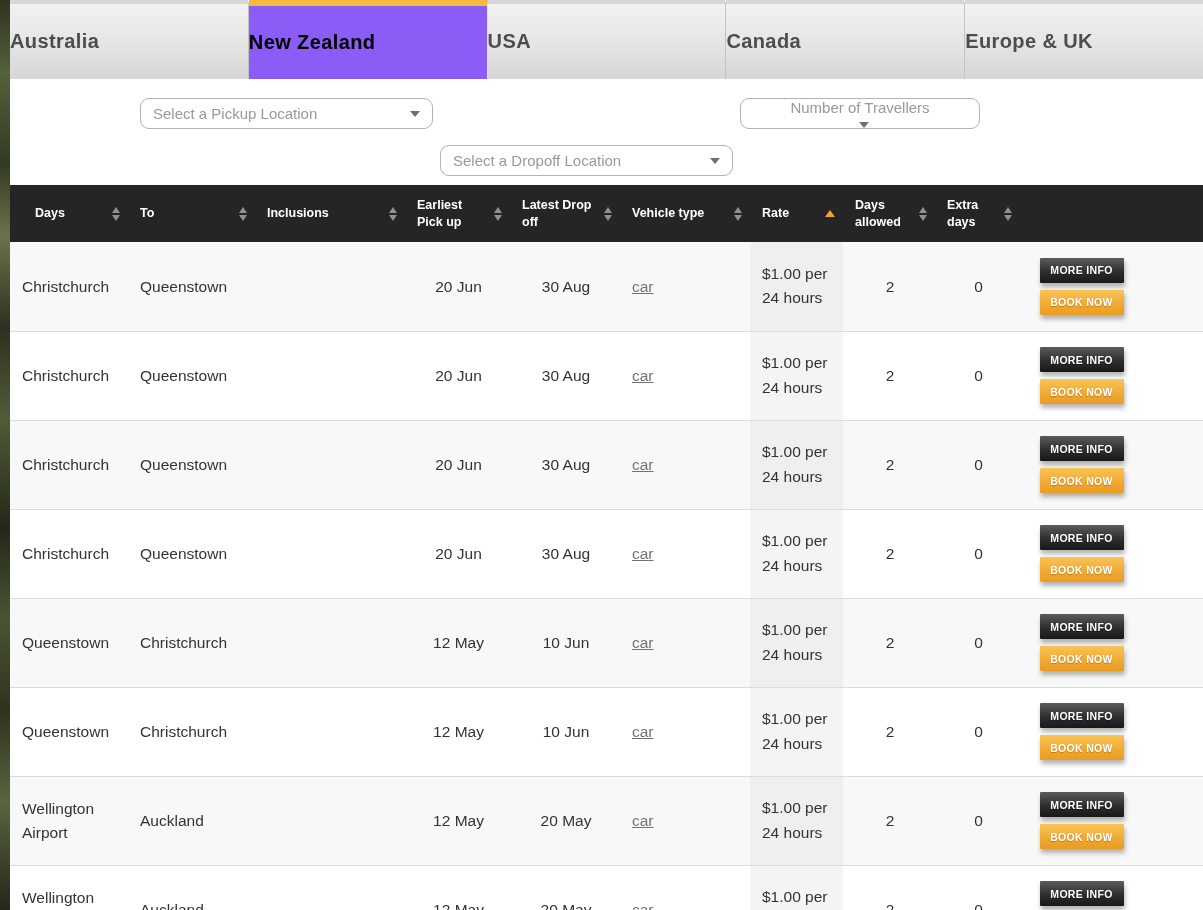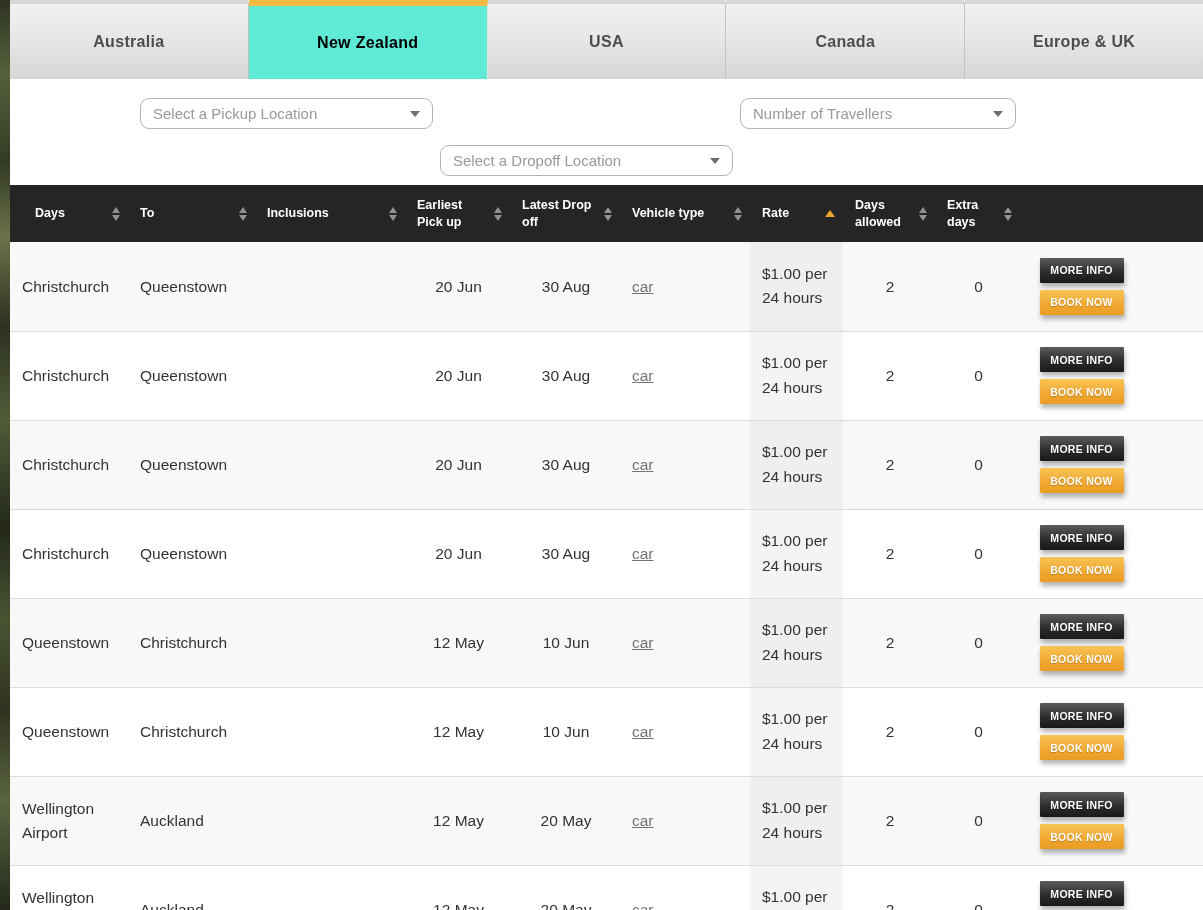--- a/index.html
+++ b/index.html
@@ -7,33 +7,33 @@
   .page { position:relative; width:1203px; height:910px; background:#fff; }
 
   
   .bg-strip { position:absolute; left:0; top:0; width:10px; height:910px;
     background:linear-gradient(180deg,#2e3322 0%,#55603c 8%,#333a24 18%,#6a734a 26%,#2c3120 36%,#515b38 46%,#23281a 58%,#4a5433 68%,#2e331f 78%,#5a6440 88%,#23281a 100%); }
 
   .content { position:absolute; left:10px; top:0; width:1193px; }
 
   
   .tabbar { display:flex; width:1193px; height:79px; }
-  .tab { flex:1 1 0; display:flex; align-items:center; justify-content:center;
+  .tab { flex:1 1 0; display:flex; align-items:center; justify-content:flex-start;
     background:linear-gradient(180deg,#f2f2f2 0%,#e7e7e7 45%,#d6d6d6 100%);
     border-right:1px solid #c3c3c3; border-top:4px solid transparent;
-    font-size:16px; font-weight:bold; color:#4d4d4d; letter-spacing:.02em; cursor:pointer; }
+    font-size:20px; font-weight:bold; color:#4d4d4d; letter-spacing:.02em; cursor:pointer; }
   .tab:last-child { border-right:none; }
-  .tab.active { background:#5eead4; border-top:6px solid #f7ba40; border-right:1px solid #e2e2e2; color:#000; }
+  .tab.active { background:#8b5cf6; border-top:6px solid #f7ba40; border-right:1px solid #e2e2e2; color:#000; }
 
   
   .filters { margin:19px 0 9px 130px; display:flex; }
   .select { display:flex; align-items:center; justify-content:space-between;
     height:31px; border:1px solid #b3b3b3; border-radius:9px; background:#fff;
     color:#999; font-size:15px; padding:0 12px; margin-right:7px; cursor:pointer; }
-  .select.w1 { width:293px; } .select.w2 { width:293px;margin-top:47px; } .select.w3 { width:276px; }
+  .select.w1 { width:293px; } .select.w2 { width:293px;margin-top:47px; } .select.w3 { width:240px;flex-direction:column; }
   .caret { width:0; height:0; border-left:5px solid transparent; border-right:5px solid transparent; border-top:6px solid #6e6e6e; margin-left:8px; }
 
   
   table { border-collapse:collapse; table-layout:fixed; width:1193px; }
   thead tr { background:#252525; }
   th { height:57px; padding:10px 8px 10px 12px; text-align:left; vertical-align:middle;
     color:#fff; font-size:12.5px; font-weight:bold; cursor:pointer; }
   th .th-inner { display:flex; align-items:center; justify-content:space-between; }
   th:first-child { padding-left:25px; }
   th:nth-child(1){width:118px} th:nth-child(2){width:127px} th:nth-child(3){width:150px}

